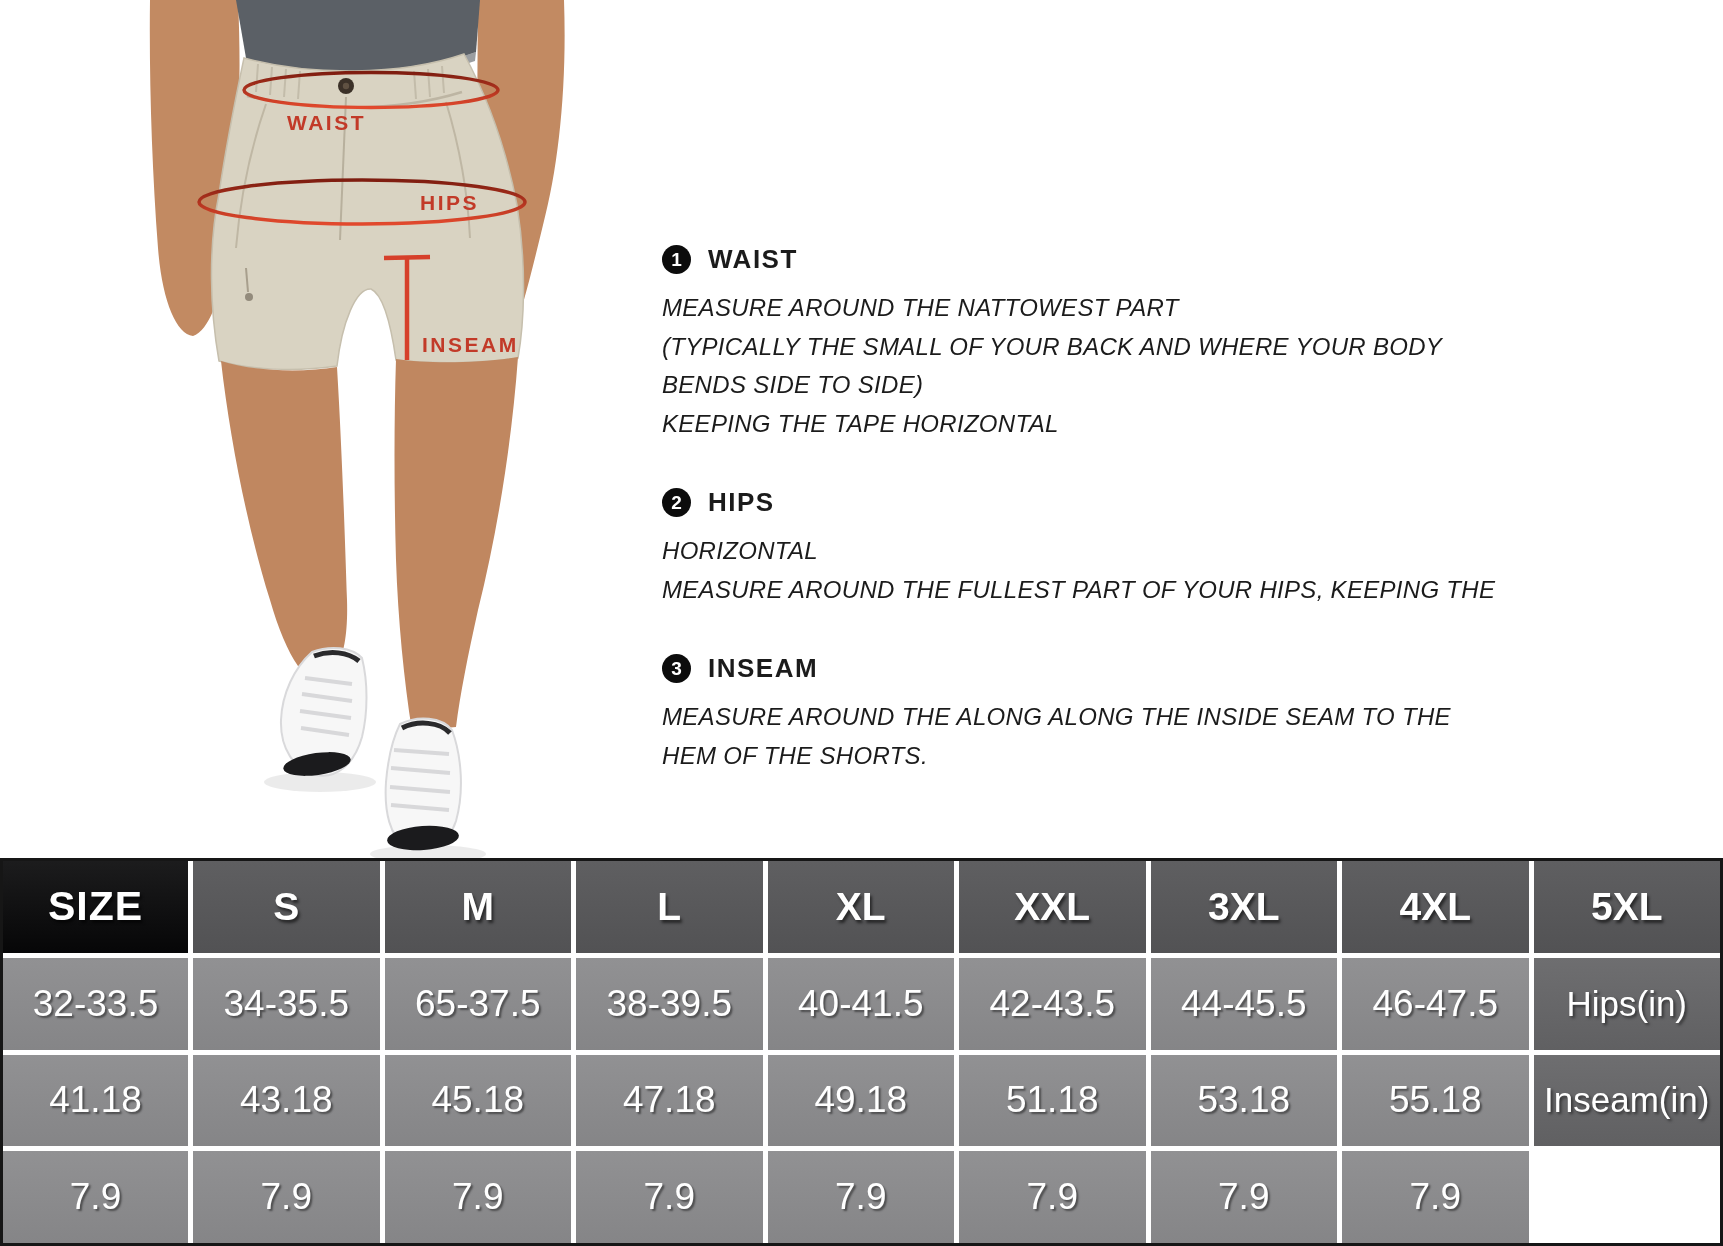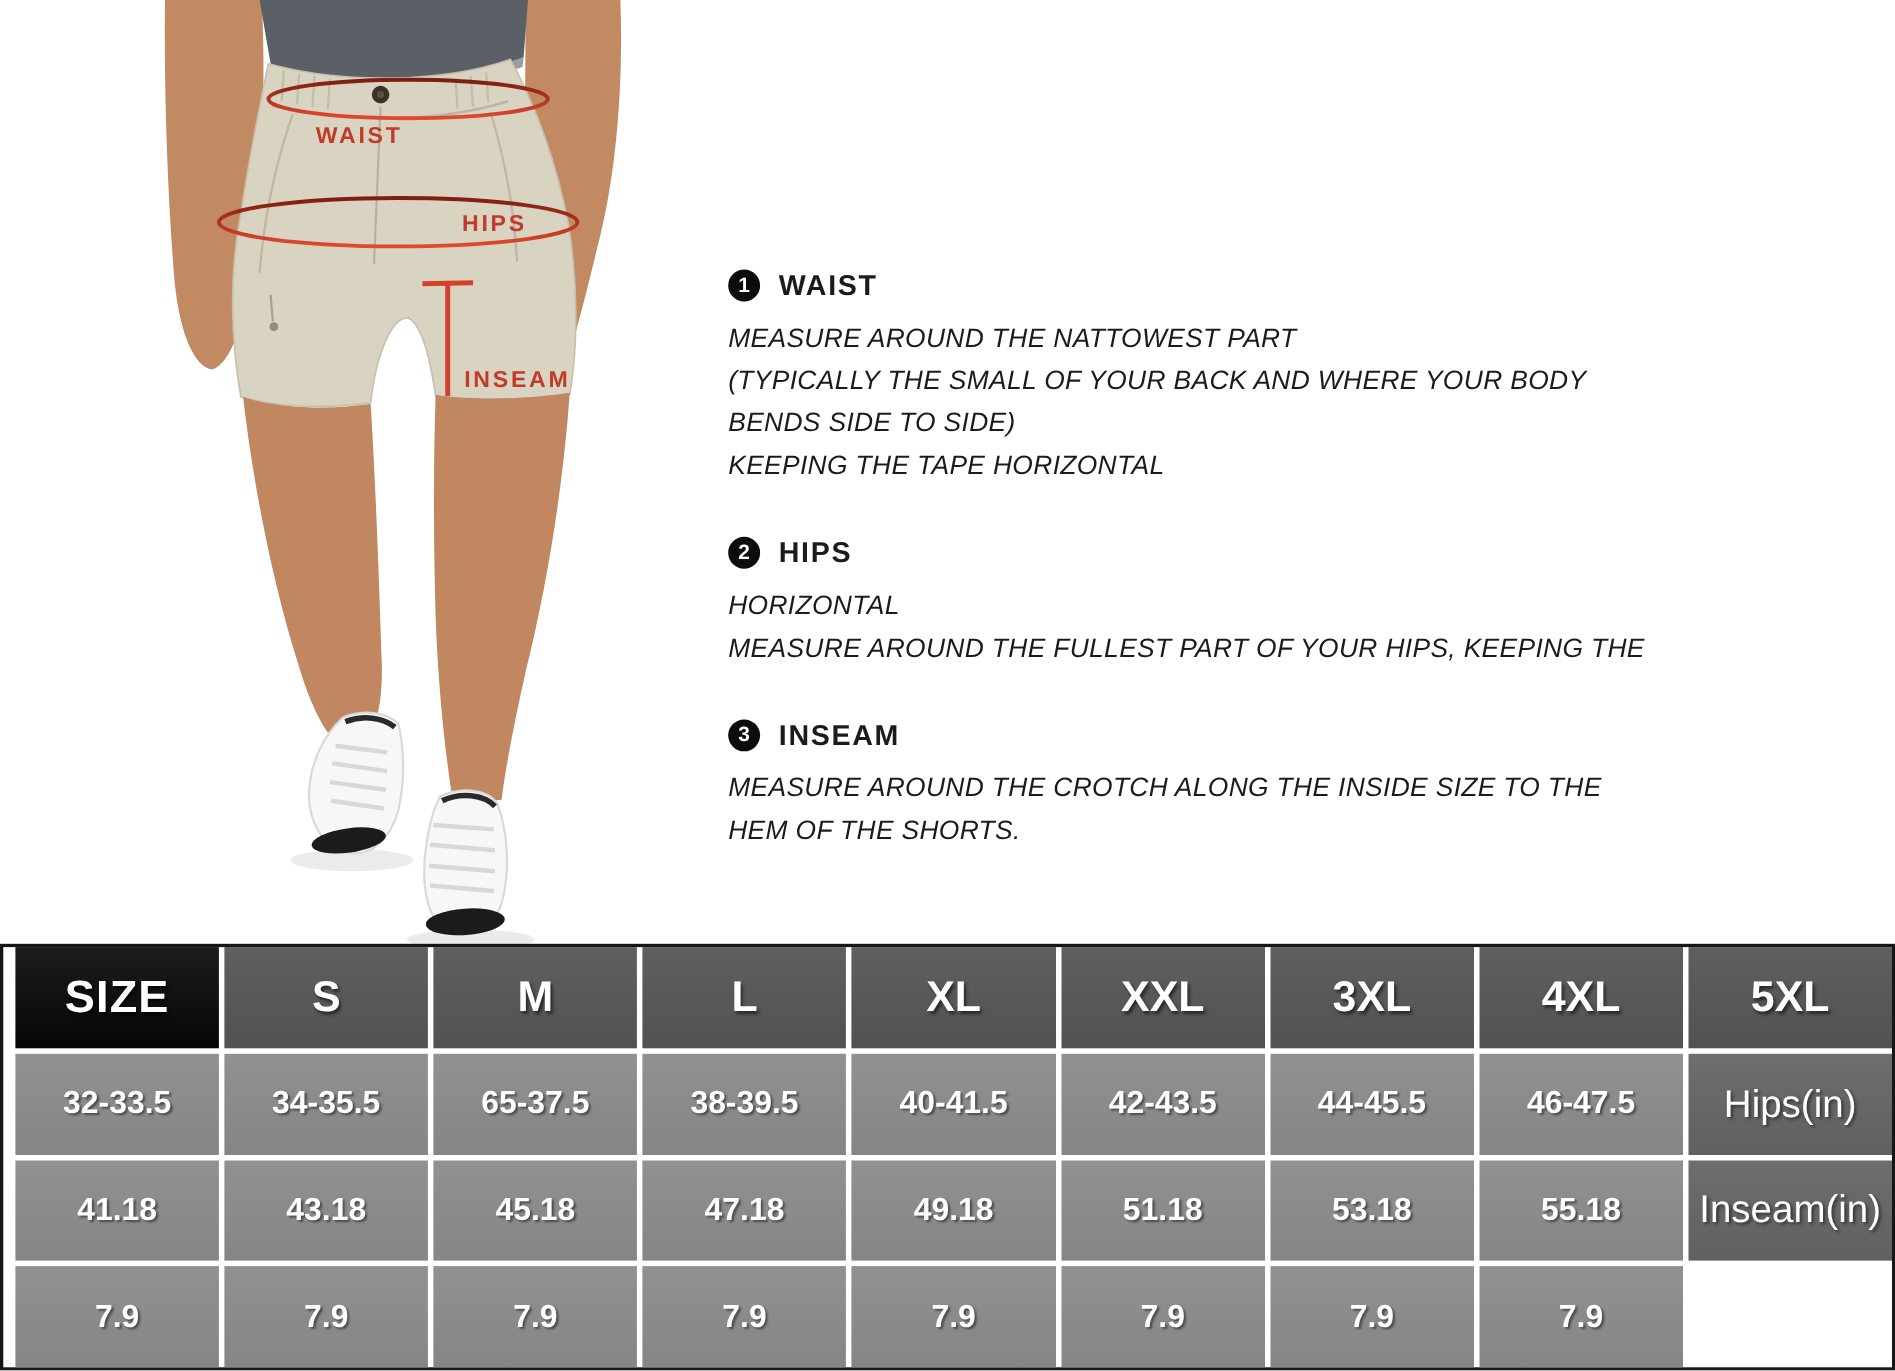--- a/index.html
+++ b/index.html
@@ -25,34 +25,34 @@
            justify-content:center; flex:0 0 auto; }
   .instr-title { font-size:26px; font-weight:700; letter-spacing:1.5px; }
   .instr-line { font-size:24px; line-height:38.5px; letter-spacing:0.3px;
                 white-space:nowrap; font-weight:500;font-style:italic; }
 
   
   .size-table {
     position:absolute; left:0; top:858px; width:1723px; height:388px;
     box-sizing:border-box; border:3px solid #161616; background:#ffffff;
     display:grid; grid-template-columns:185px repeat(8, 1fr);
-    grid-template-rows:repeat(4, 1fr); gap:5px;padding-left:11px;
+    grid-template-rows:repeat(4, 1fr); gap:5px;
   }
   .cell { display:flex; align-items:center; justify-content:center; color:#ffffff; }
   .cell.size    { background:linear-gradient(180deg,#1c1c1d,#060607);
                   font-size:41px; font-weight:700; letter-spacing:1px;
                   text-shadow:2px 3px 3px rgba(0,0,0,.6); }
   .cell.header  { background:linear-gradient(180deg,#5f5f61,#525254);
                   font-size:39px; font-weight:700;
                   text-shadow:2px 3px 3px rgba(0,0,0,.55); }
   .cell.rowlabel{ background:linear-gradient(180deg,#6e6e70,#606062);
                   font-size:35px; font-weight:400;
                   text-shadow:2px 2px 3px rgba(0,0,0,.5); }
   .cell.value   { background:linear-gradient(180deg,#919193,#858587);
-                  font-size:29px; font-weight:700;
+                  font-size:37px; font-weight:400;
                   text-shadow:2px 2px 2px rgba(0,0,0,.45); }
 </style>
 </head>
 <body>
 
 <div class="stage">
 
   <div class="photo">
     <svg viewBox="0 0 600 862">
       <defs>
@@ -140,21 +140,21 @@
       </div>
       <div class="instr-line">HORIZONTAL</div>
       <div class="instr-line">MEASURE AROUND THE FULLEST PART OF YOUR HIPS, KEEPING THE</div>
     </article>
 
     <article class="instr-item">
       <div class="instr-head">
         <span class="badge">3</span>
         <span class="instr-title">INSEAM</span>
       </div>
-      <div class="instr-line">MEASURE AROUND THE CROTCH ALONG THE INSIDE SIZE TO THE</div>
+      <div class="instr-line">MEASURE AROUND THE ALONG ALONG THE INSIDE SEAM TO THE</div>
       <div class="instr-line">HEM OF THE SHORTS.</div>
     </article>
 
   </section>
 
   <section class="size-table">
 
     <div class="cell size">SIZE</div>
     <div class="cell header">S</div>
     <div class="cell header">M</div>

